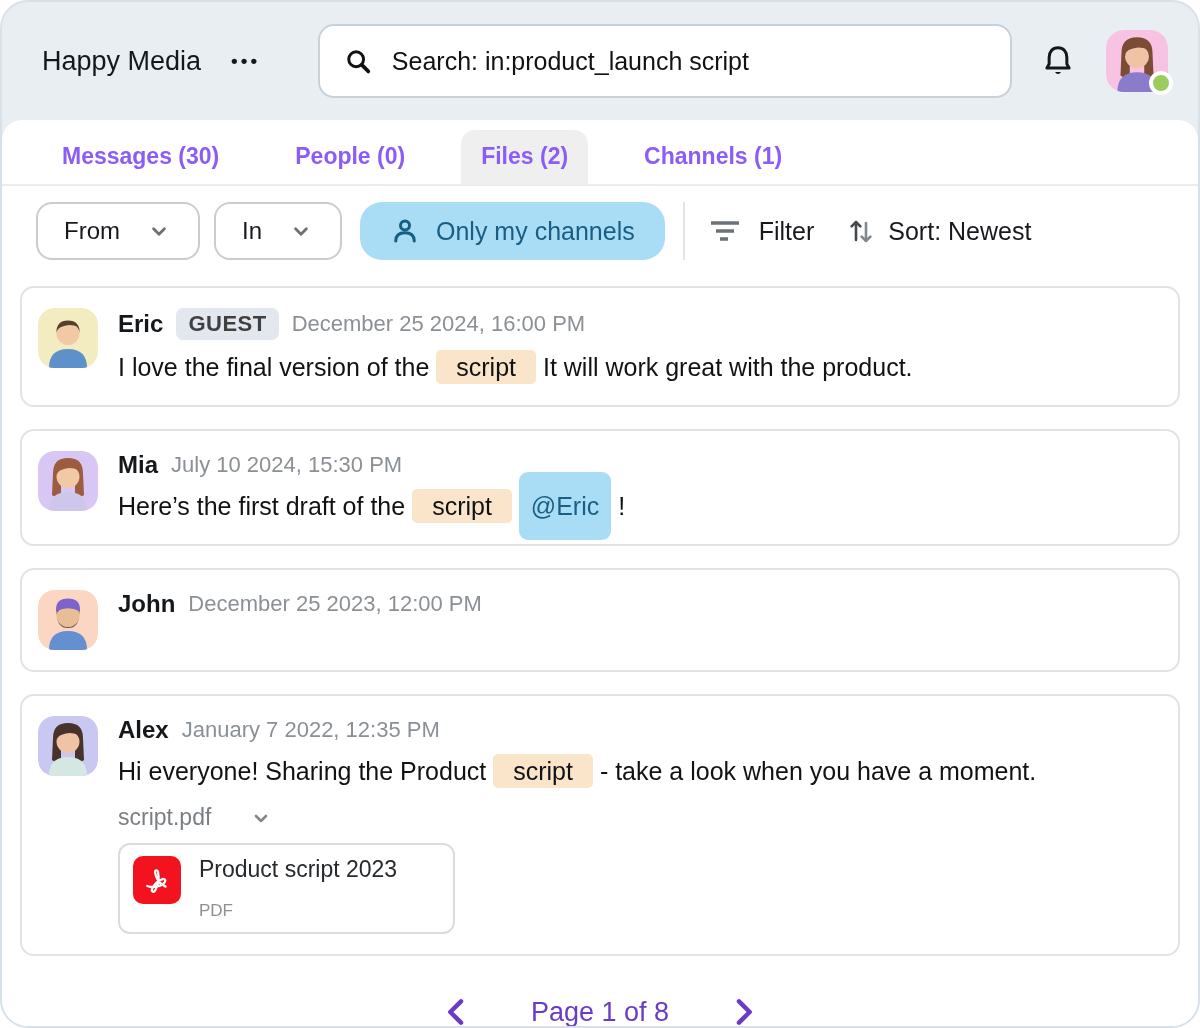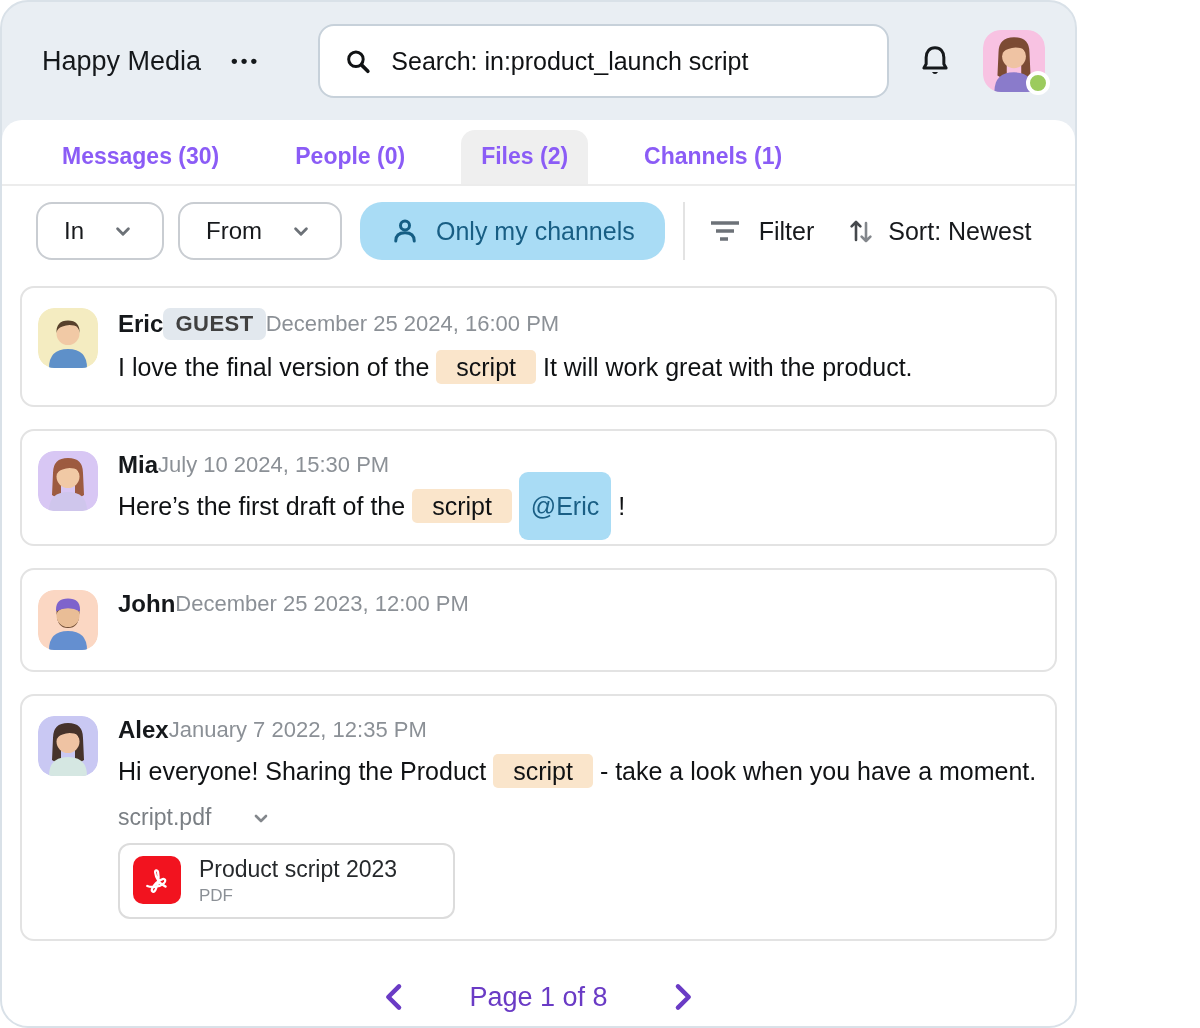--- a/index.html
+++ b/index.html
@@ -3,21 +3,21 @@
 <meta charset="utf-8">
 <style>
   * { box-sizing: border-box; margin: 0; padding: 0; }
   html,body { width:1200px; height:1028px; }
   body {
     font-family: "Liberation Sans", "DejaVu Sans", sans-serif;
     background:#ffffff;
     overflow:hidden;
   }
   .app {
-    width:1077px; height:1028px;
+    width:1200px; height:1028px;
     background:#E9EEF3;
     border-radius:28px;
     border:2px solid #d9e1e8;
     overflow:hidden;
     display:flex; flex-direction:column;
   }
   
   .header { height:118px; flex:0 0 118px; display:flex; align-items:center; padding:0 30px 0 40px; }
   .workspace { font-size:27px; font-weight:500; color:#15181b; white-space:nowrap; }
   .more-btn { font-size:19px; letter-spacing:3px; color:#15181b; margin-left:30px; cursor:pointer; font-weight:700; }
@@ -66,42 +66,42 @@
   
   .results { padding:10px 18px 0; }
   .card {
     border:2px solid #e3e3e3; border-radius:14px; background:#fff;
     padding:20px 16px; margin-bottom:22px;
     display:flex; gap:20px; cursor:pointer;
   }
   .avatar { width:60px; height:60px; border-radius:16px; overflow:hidden; flex-shrink:0; }
   .avatar svg { display:block; }
   .content { flex:1; min-width:0; }
-  .meta { display:flex; align-items:center; }
+  .meta { display:flex; align-items:center; gap:13px; }
   .name { font-size:24px; font-weight:700; color:#15181b; }
   .badge {
     background:#E2E8EE; color:#404040; font-size:22px; font-weight:700;
     padding:3px 12px; border-radius:7px; letter-spacing:.5px;
   }
   .time { font-size:22px; color:#8b9096; }
   .msg { font-size:25px; color:#101214; margin-top:11px; line-height:1.35; }
   .hl { background:#FAE5CB; padding:3px 20px; border-radius:5px; }
   .mention { background:#A9DCF5; color:#1A5F85; padding:20px 12px; border-radius:9px; }
   .file-row { margin-top:16px; display:flex; align-items:center; gap:38px; }
   .file-name { color:#7a7f84; font-size:23px; }
   .file-card {
     margin-top:12px; display:inline-flex; gap:18px;
     border:2px solid #dcdcdc; border-radius:12px; padding:11px 56px 11px 13px;
   }
   .pdf-badge {
     width:48px; height:48px; border-radius:10px; background:#F2131F;
     display:flex; align-items:center; justify-content:center; flex-shrink:0;
   }
   .file-title { font-size:23px; color:#26292c; }
-  .file-type { font-size:17px; color:#8b9096; margin-top:3px; }
+  .file-type { font-size:17px; color:#8b9096; margin-top:18px; }
   
   .pagination {
     display:flex; align-items:center; justify-content:center; gap:58px;
     padding:18px 0 24px; color:#6A3BC5; font-size:27px; font-weight:500;
   }
   .page-chev { display:flex; cursor:pointer; }
 </style>
 </head>
 <body>
 
@@ -139,27 +139,27 @@
 
     <div class="tabs" id="tabsBar">
         <div class="tab">Messages (30)</div>
         <div class="tab">People (0)</div>
         <div class="tab active">Files (2)</div>
         <div class="tab">Channels (1)</div>
       </div>
 
     <div class="filter-row">
       <button class="drop-btn">
-        <span>In</span>
+        <span>From</span>
         <svg viewBox="0 0 24 24" width="26" height="26">
           <polyline points="7 10 12 15 17 10" fill="none" stroke="#6d7278" stroke-width="2.6" stroke-linecap="round" stroke-linejoin="round"></polyline>
         </svg>
       </button>
       <button class="drop-btn">
-        <span>From</span>
+        <span>In</span>
         <svg viewBox="0 0 24 24" width="26" height="26">
           <polyline points="7 10 12 15 17 10" fill="none" stroke="#6d7278" stroke-width="2.6" stroke-linecap="round" stroke-linejoin="round"></polyline>
         </svg>
       </button>
       <div class="pill">
         <svg viewBox="0 0 24 24" width="30" height="30">
           <circle cx="12" cy="7.6" r="3.6" fill="none" stroke="#155E84" stroke-width="2.4"></circle>
           <path d="M4.6 20 Q4.6 13.4 12 13.4 Q19.4 13.4 19.4 20" fill="none" stroke="#155E84" stroke-width="2.4" stroke-linecap="round"></path>
         </svg>
         <span>Only my channels</span>

